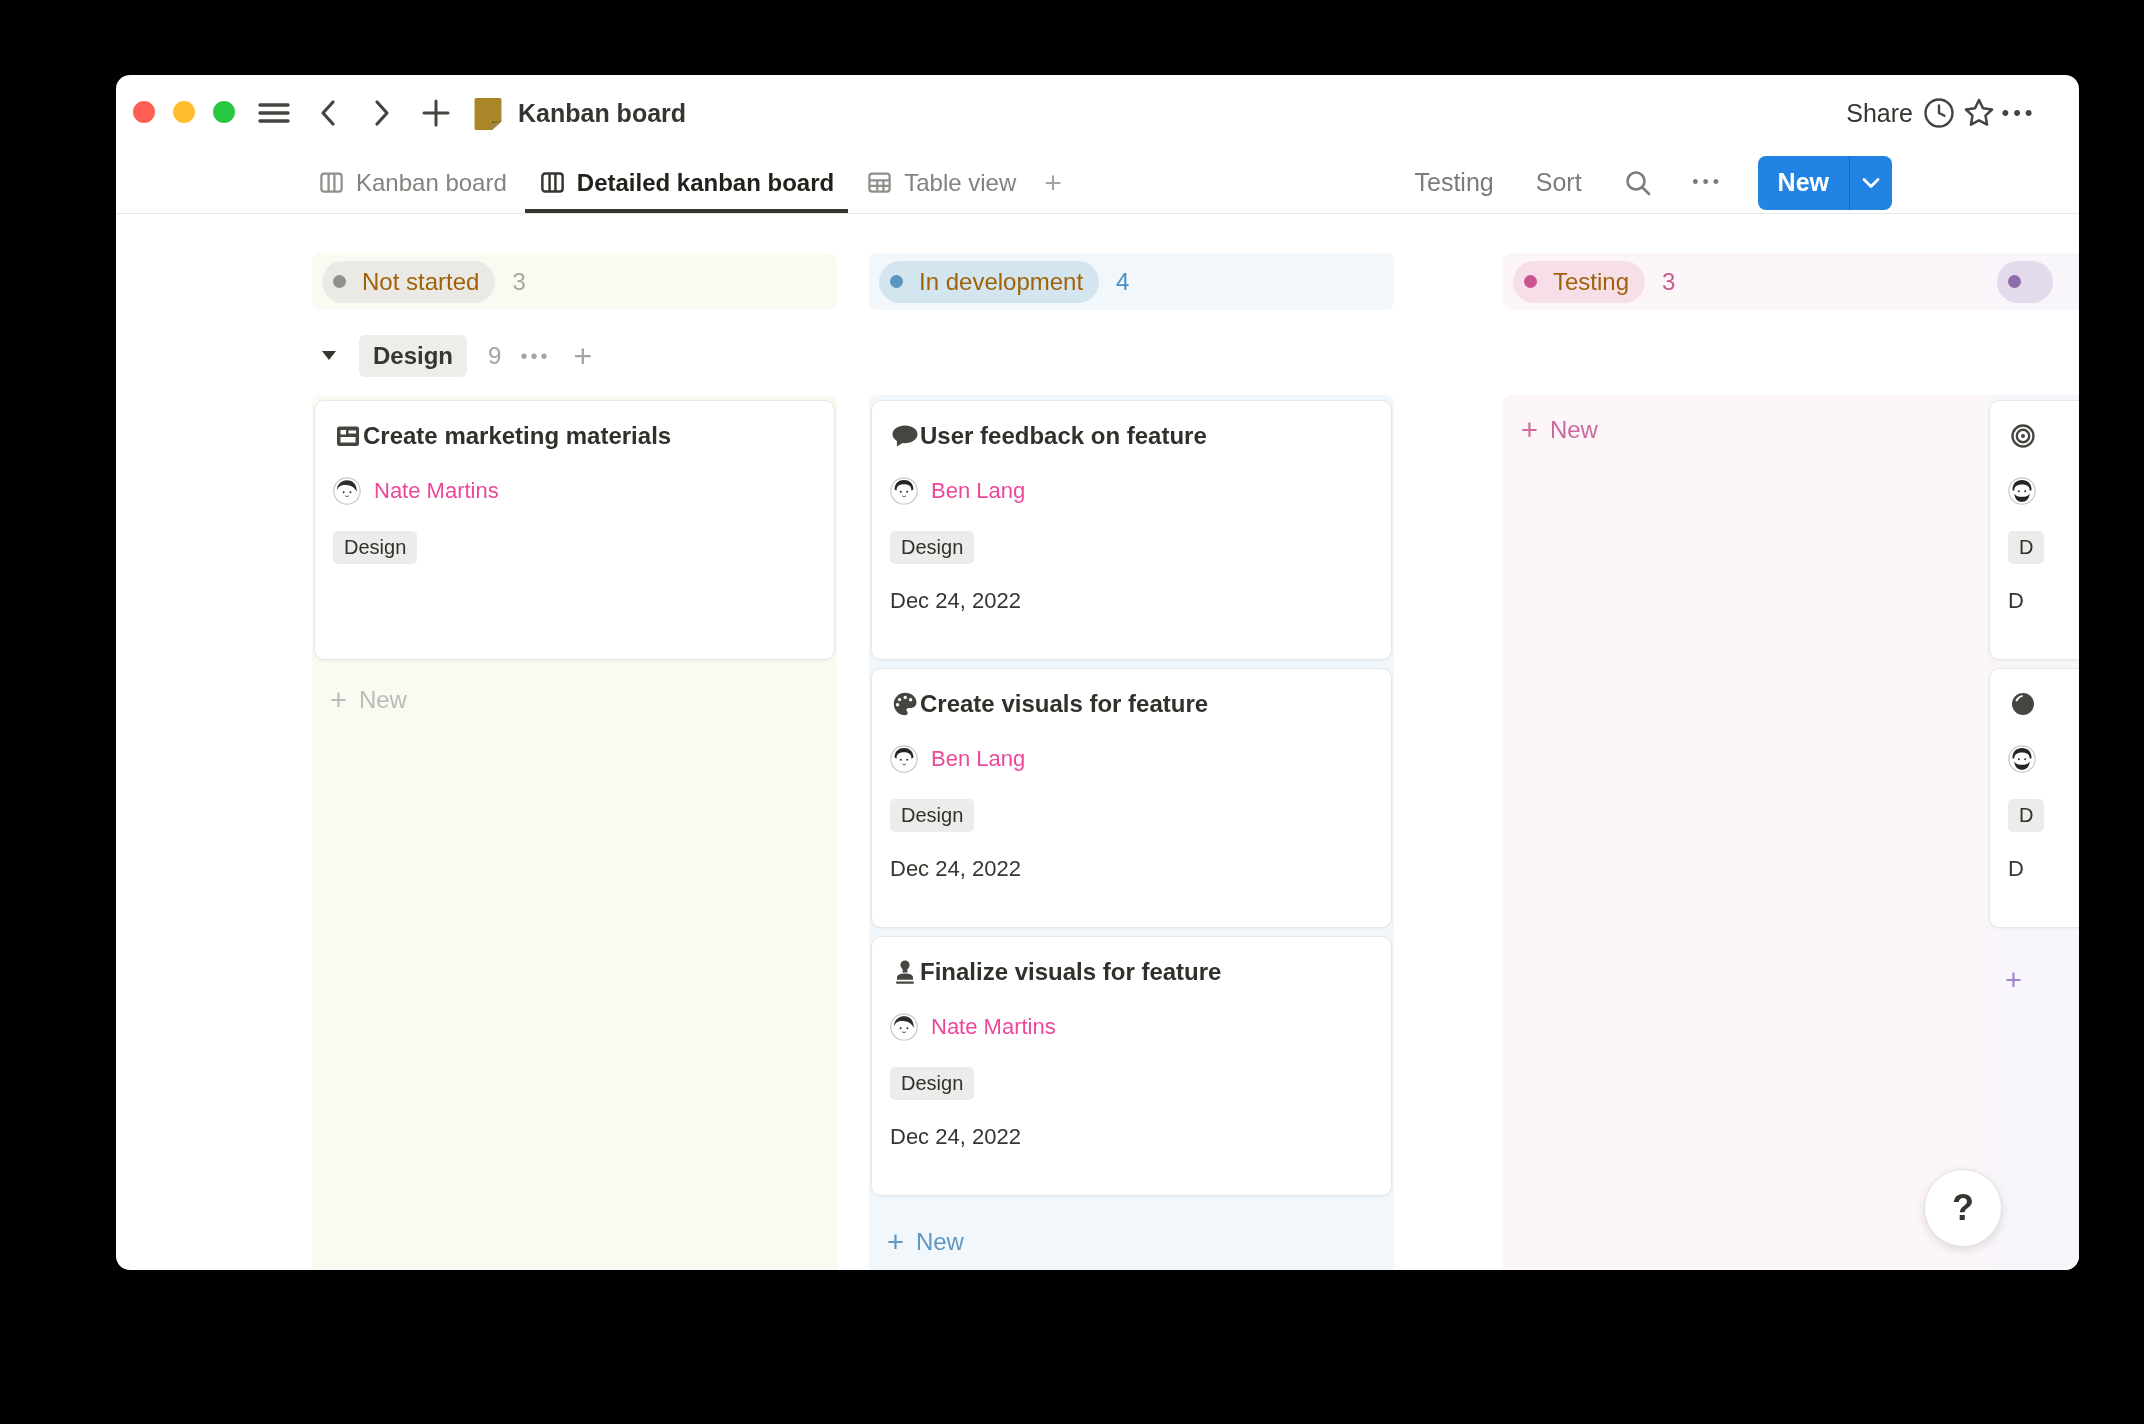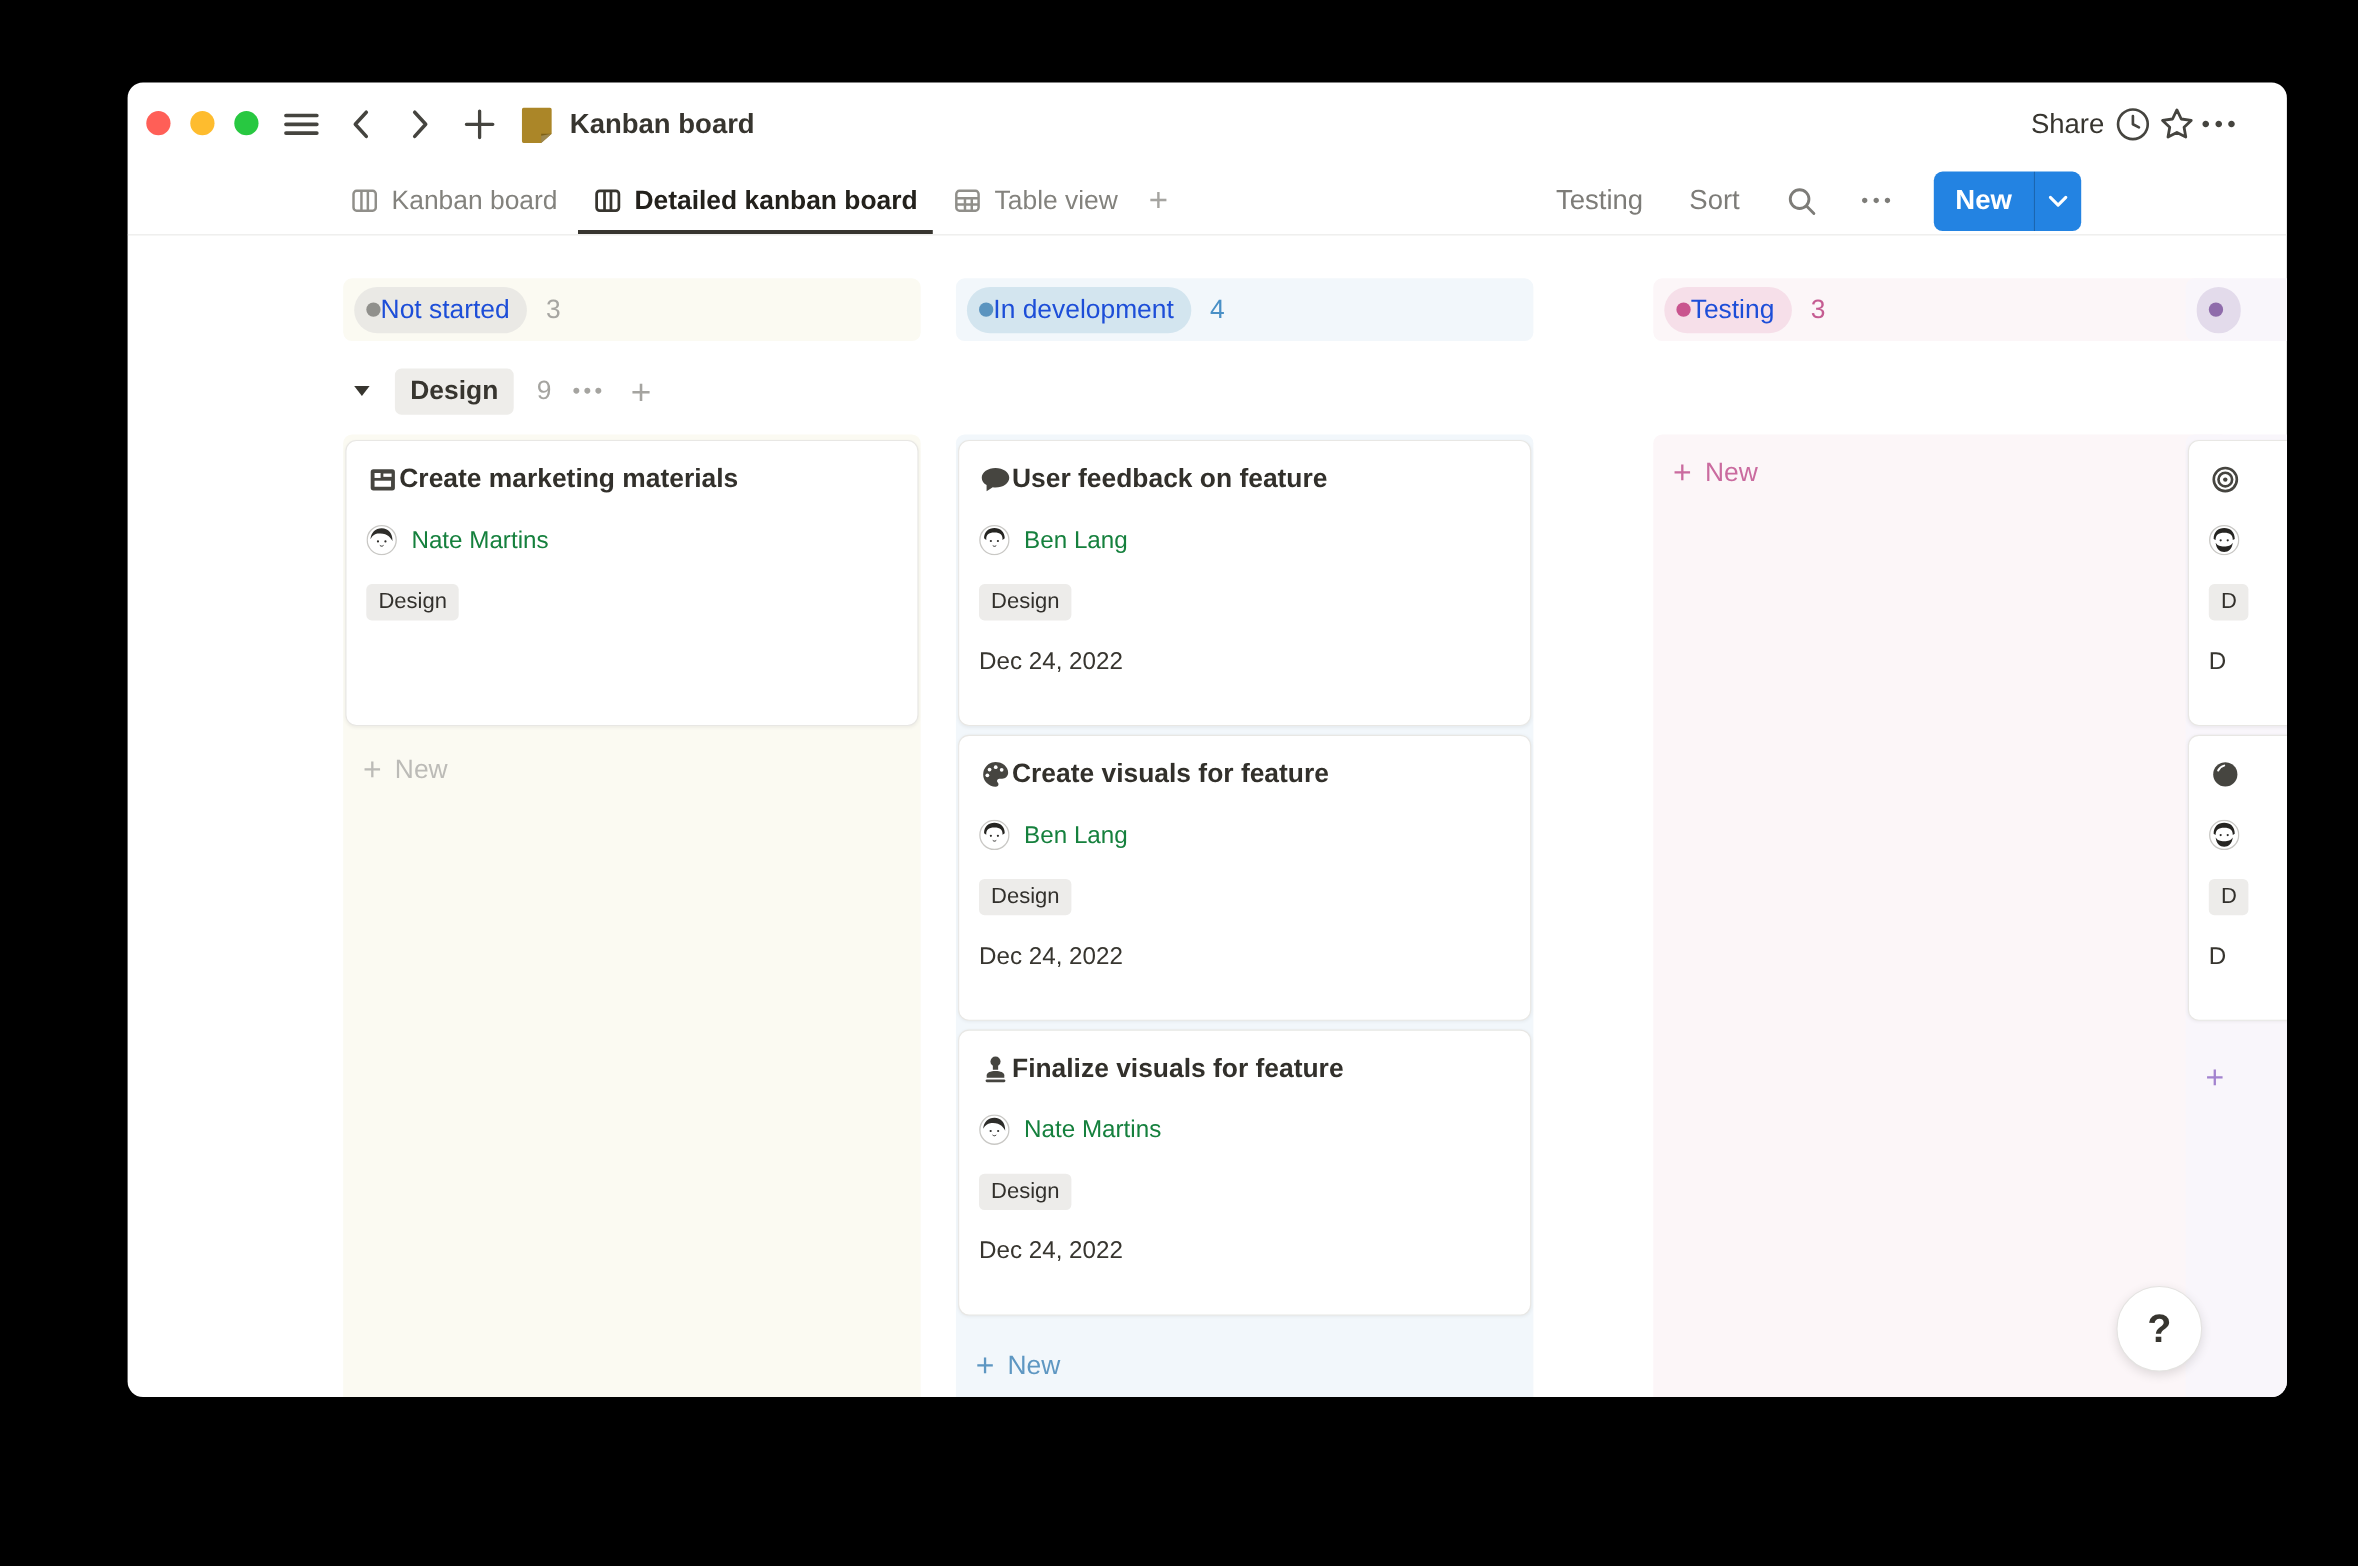--- a/index.html
+++ b/index.html
@@ -33,31 +33,31 @@
   .tab-plus{font-size:30px;color:#a5a4a0;padding:0 10px;background:none;border:none;cursor:pointer;}
   .controls{position:absolute;right:187px;top:0;height:61px;display:flex;align-items:center;gap:30px;}
   .ctl-txt{font-size:25px;color:#7d7c78;background:none;border:none;cursor:pointer;font-family:inherit;}
   .new-btn{display:flex;align-items:stretch;height:54px;background:#2383e2;border:none;border-radius:8px;cursor:pointer;padding:0;overflow:hidden;}
   .new-btn .nb-main{display:flex;align-items:center;padding:0 20px;color:#fff;font-size:25px;font-weight:700;font-family:inherit;}
   .new-btn .nb-split{display:flex;align-items:center;padding:0 12px;border-left:1px solid rgba(0,0,0,0.22);}
   
   .board{position:absolute;left:0;top:178px;right:0;bottom:0;}
   .column{position:absolute;top:0;bottom:0;width:525px;}
   .band{position:absolute;left:0;top:0;right:0;height:57px;border-radius:8px;background:var(--band-bg);display:flex;align-items:center;padding:0 10px;box-sizing:border-box;}
-  .status-pill{display:flex;align-items:center;gap:0;height:42px;padding:0 16px 0 11px;border-radius:21px;background:var(--pill-bg);font-size:24px;font-weight:500;color:#1d4ed8;cursor:pointer;}
+  .status-pill{display:flex;align-items:center;gap:16px;height:42px;padding:0 16px 0 11px;border-radius:21px;background:var(--pill-bg);font-size:24px;font-weight:500;color:#a16207;cursor:pointer;}
   .dot{width:13px;height:13px;border-radius:50%;background:var(--dot);flex:none;}
   .count{margin-left:17px;font-size:24px;color:var(--count);}
   .col-body{position:absolute;left:0;right:0;top:142px;bottom:0;border-radius:8px 8px 0 0;background:var(--body-bg);padding:5px 2px 0;box-sizing:border-box;display:flex;flex-direction:column;gap:8px;}
   .card{background:#fff;border:1px solid #e8e7e4;border-radius:10px;box-shadow:0 1px 3px rgba(15,15,15,0.05);height:260px;box-sizing:border-box;padding:16px 18px;cursor:pointer;flex:none;}
   .card-title-row{display:flex;align-items:center;gap:0;margin-top:4px;}
   .card-title{font-size:24px;font-weight:700;color:#32302b;white-space:nowrap;}
   .ci{width:30px;height:30px;flex:none;}
   .card-person-row{display:flex;align-items:center;gap:13px;margin-top:26px;}
   .av{width:28px;height:28px;flex:none;}
-  .person-name{font-size:22px;color:#15803d;white-space:nowrap;}
+  .person-name{font-size:22px;color:#ec4899;white-space:nowrap;}
   .card-tag-row{margin-top:26px;}
   .tag{display:inline-block;background:#edecea;border-radius:5px;padding:5px 11px;font-size:20px;color:#32302c;white-space:nowrap;}
   .card-date{margin-top:24px;font-size:22px;color:#37352f;white-space:nowrap;}
   .new-row{display:flex;align-items:center;gap:12px;height:48px;padding-left:16px;color:var(--new);font-size:24px;cursor:pointer;flex:none;}
   .new-row .plus{font-size:29px;font-weight:400;line-height:1;}
   .nr-top{margin-top:6px;}
   .nr-after{margin-top:8px;}
   .nr-col2{margin-top:14px;}
   .nr-col4{margin-top:20px;}
   

